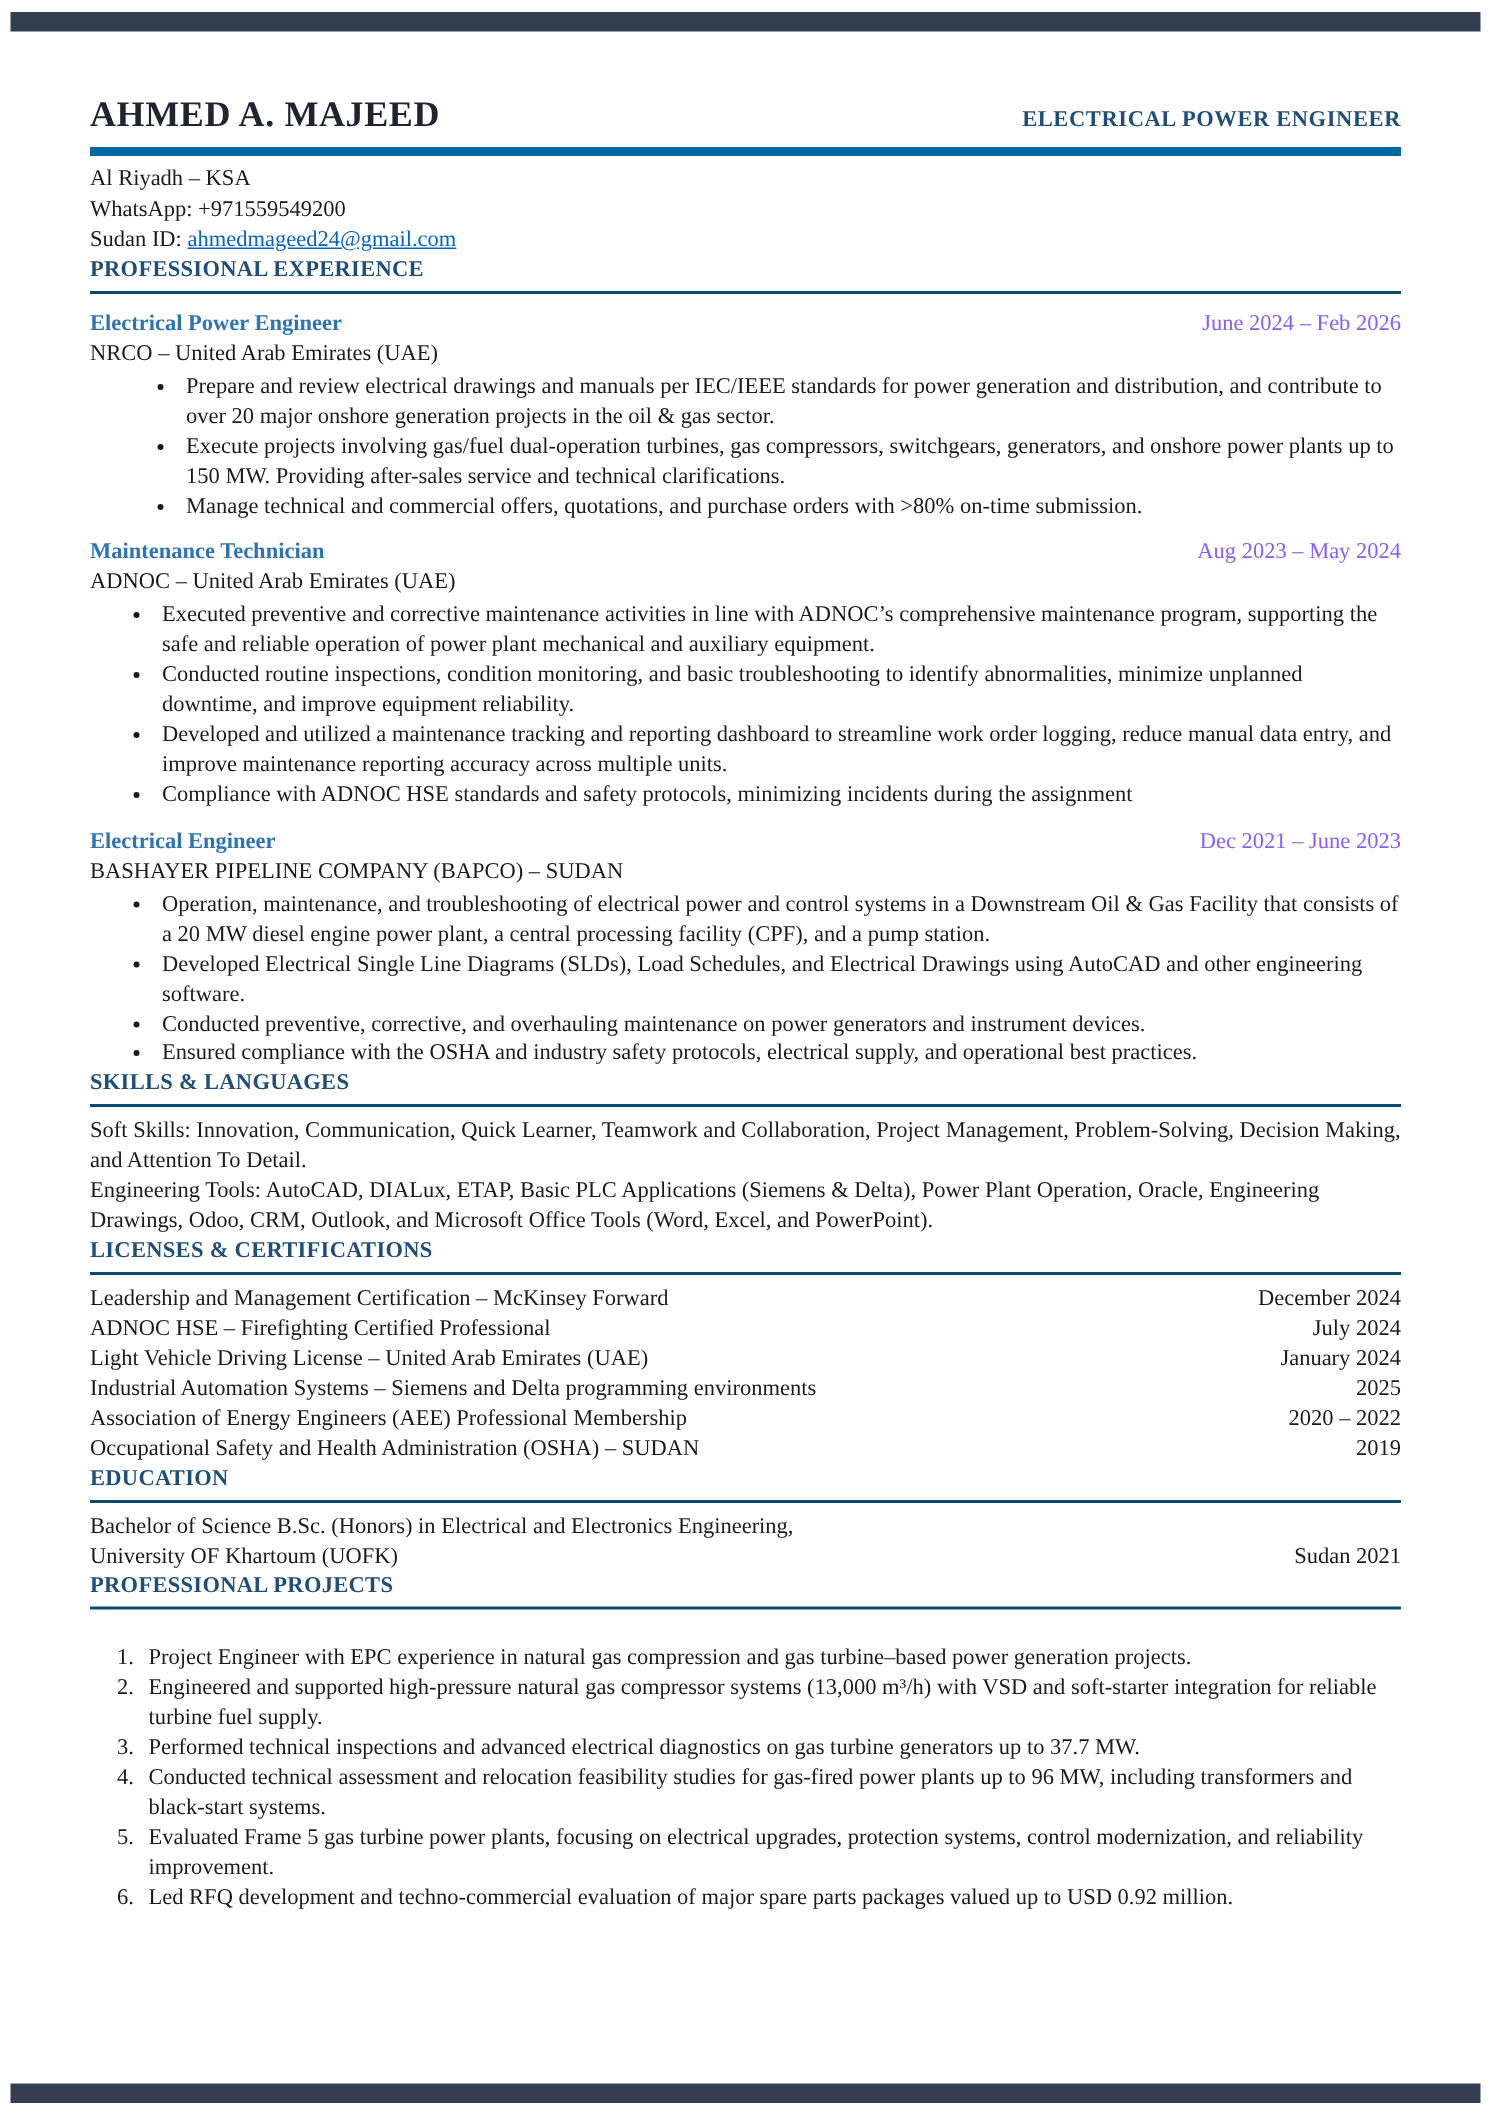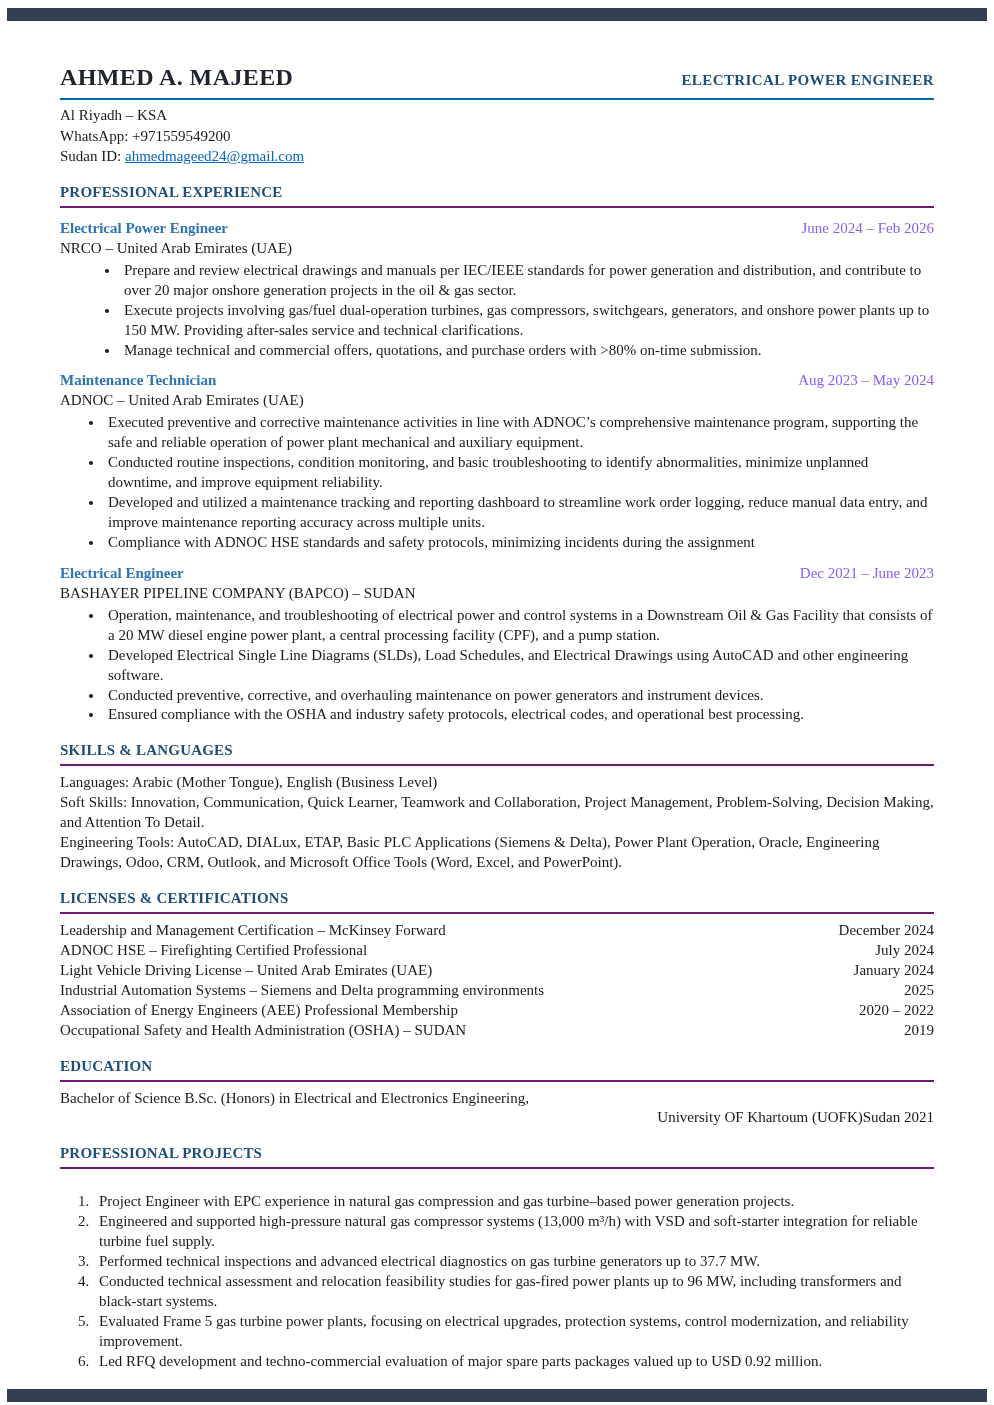--- a/index.html
+++ b/index.html
@@ -13,32 +13,32 @@
     line-height: 1.33;
     color: #1a1a1a;
   }
   .bar { position: absolute; left: 7px; right: 7px; height: 13px; background: #333f50; }
   .bar-top { top: 8px; }
   .bar-bottom { bottom: 3px; }
   .content { padding: 62px 60px 0 60px; }
 
   
   .name-row { display: flex; justify-content: space-between; align-items: baseline;
-              border-bottom: 2px solid #0369a1; padding-bottom: 4px; }
+              border-bottom: 6px solid #0369a1; padding-bottom: 4px; }
   .person-name { font-size: 24px; font-weight: bold; color: #1f2430; letter-spacing: .4px; }
   .person-role { font-size: 15px; font-weight: bold; color: #1f4e79; letter-spacing: .4px; }
   .contact { margin-top: 5px; }
   .contact > div { line-height: 1.38; }
   a.email-link { color: #0563c1; }
 
   
   .section-heading {
-    margin-top: 16px;
+    margin-top: 0;
     font-size: 15px; font-weight: bold; color: #1f4e79; letter-spacing: .2px;
-    border-bottom: 2px solid #701a75; padding-bottom: 3px;
+    border-bottom: 2px solid #0c4a6e; padding-bottom: 3px;
   }
 
   
   .job { margin-top: 11px; }
   .job-head { display: flex; justify-content: space-between; align-items: baseline; }
   .job-title { font-weight: bold; color: #2e74b5; }
   .job-dates { color: #8b5cf6; }
   .job-company { }
   ul.bullets { margin-top: 2px; list-style: disc outside; }
   ul.bullets.indent-lg { padding-left: 60px; }
@@ -49,21 +49,21 @@
   .skills-block { margin-top: 7px; }
 
   
   .cert-block { margin-top: 7px; }
   .cert-row { display: flex; justify-content: space-between; align-items: baseline; }
   .cert-name { }
   .cert-date { text-align: right; white-space: nowrap; }
 
   
   .edu-block { margin-top: 7px; }
-  .edu-row { display: flex; justify-content: flex-end; align-items: baseline; }
+  .edu-row { display: flex; justify-content: space-between; align-items: baseline; }
 
   
   ol.projects { margin-top: 23px; padding-left: 33px; }
   ol.projects li { padding-left: 6px; }
 </style>
 </head>
 <body>
 
 <div class="bar bar-top"></div>
 
@@ -113,27 +113,26 @@
   <section class="job">
     <div class="job-head">
       <span class="job-title">Electrical Engineer</span>
       <span class="job-dates">Dec 2021 – June 2023</span>
     </div>
     <div class="job-company">BASHAYER PIPELINE COMPANY (BAPCO) – SUDAN</div>
     <ul class="bullets indent-md">
       <li>Operation, maintenance, and troubleshooting of electrical power and control systems in a Downstream Oil &amp; Gas Facility that consists of a 20 MW diesel engine power plant, a central processing facility (CPF), and a pump station.</li>
       <li>Developed Electrical Single Line Diagrams (SLDs), Load Schedules, and Electrical Drawings using AutoCAD and other engineering software.</li>
       <li>Conducted preventive, corrective, and overhauling maintenance on power generators and instrument devices.</li>
-      <li>Ensured compliance with the OSHA and industry safety protocols, electrical codes, and operational best processing.</li>
+      <li>Ensured compliance with the OSHA and industry safety protocols, electrical supply, and operational best practices.</li>
     </ul>
   </section>
 
   <h2 class="section-heading">SKILLS &amp; LANGUAGES</h2>
   <div class="skills-block">
-    <p>Languages: Arabic (Mother Tongue), English (Business Level)</p>
     <p>Soft Skills: Innovation, Communication, Quick Learner, Teamwork and Collaboration, Project Management, Problem-Solving, Decision Making, and Attention To Detail.</p>
     <p>Engineering Tools: AutoCAD, DIALux, ETAP, Basic PLC Applications (Siemens &amp; Delta), Power Plant Operation, Oracle, Engineering Drawings, Odoo, CRM, Outlook, and Microsoft Office Tools (Word, Excel, and PowerPoint).</p>
   </div>
 
   <h2 class="section-heading">LICENSES &amp; CERTIFICATIONS</h2>
   <div class="cert-block">
     <div class="cert-row">
       <span class="cert-name">Leadership and Management Certification – McKinsey Forward</span>
       <span class="cert-date">December 2024</span>
     </div>

